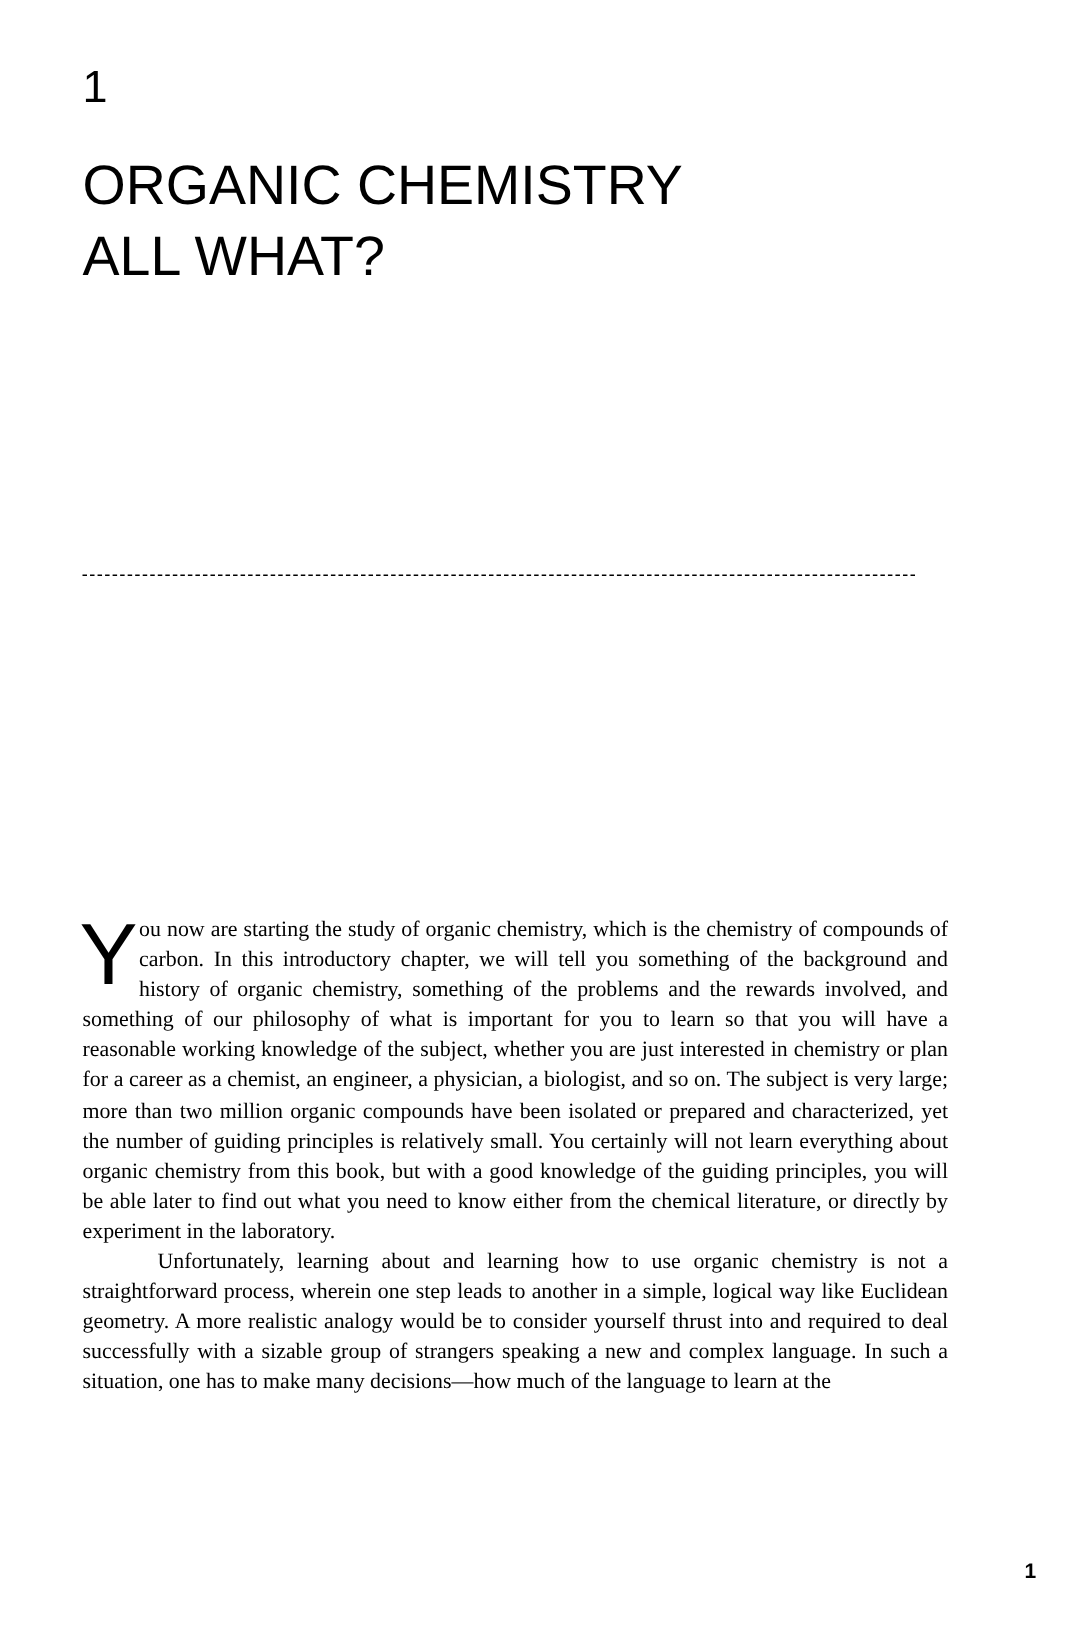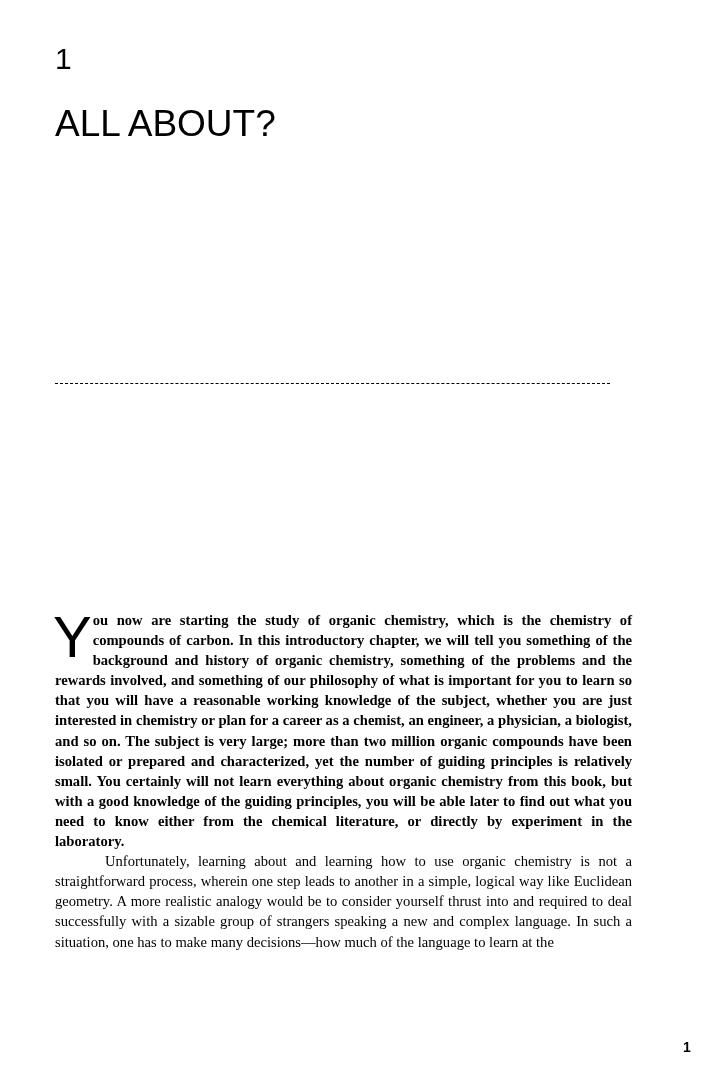--- a/index.html
+++ b/index.html
@@ -22,33 +22,34 @@
     position: absolute; left: 55px; top: 610px; width: 577px;
     font-family: "Liberation Serif", serif; font-size: 14.6px; line-height: 20.1px;
     text-align: justify;
   }
   .body-text p { margin: 0; }
   .body-text p.indent { text-indent: 50px; }
   .drop-cap {
     float: left; font-family: "Liberation Sans", sans-serif; font-size: 58px;
     line-height: 46px; margin: 4px 1px 0 -2px; height: 44px;
   }
-  .first-line-wrap { padding-top: 26px; font-weight: bold; }
+  .first-line-wrap { padding-top: 26px; }
   .page-number {
     position: absolute; left: 683px; top: 1039px;
     font-family: "Liberation Sans", sans-serif; font-weight: bold; font-size: 14px;
   }
 </style>
 </head>
 <body>
 
 <div class="chapter-num">1</div>
 
 <h1 class="chapter-title">
-  <span>ALL ABOUT?</span>
+  <span>ORGANIC CHEMISTRY</span>
+  <span>ALL WHAT?</span>
 </h1>
 
 <div class="rule"></div>
 
 <div class="body-text">
   <p>
     <span class="drop-cap">Y</span><span class="first-line-wrap">ou now are starting the study of organic chemistry, which is the chemistry of compounds of carbon. In this introductory chapter, we will tell you something of the background and history of organic chemistry, something of the problems and the rewards involved, and something of our philosophy of what is important for you to learn so that you will have a reasonable working knowledge of the subject, whether you are just interested in chemistry or plan for a career as a chemist, an engineer, a physician, a biologist, and so on. The subject is very large; more than two million organic compounds have been isolated or prepared and characterized, yet the number of guiding principles is relatively small. You certainly will not learn everything about organic chemistry from this book, but with a good knowledge of the guiding principles, you will be able later to find out what you need to know either from the chemical literature, or directly by experiment in the laboratory.</span>
   </p>
   <p class="indent">Unfortunately, learning about and learning how to use organic chemistry is not a straightforward process, wherein one step leads to another in a simple, logical way like Euclidean geometry. A more realistic analogy would be to consider yourself thrust into and required to deal successfully with a sizable group of strangers speaking a new and complex language. In such a situation, one has to make many decisions—how much of the language to learn at the</p>
 </div>

